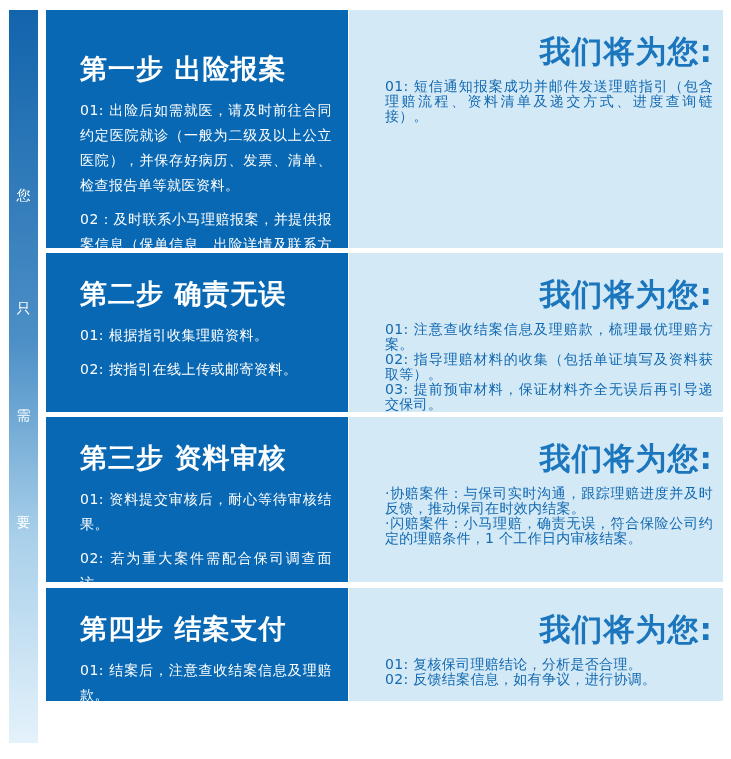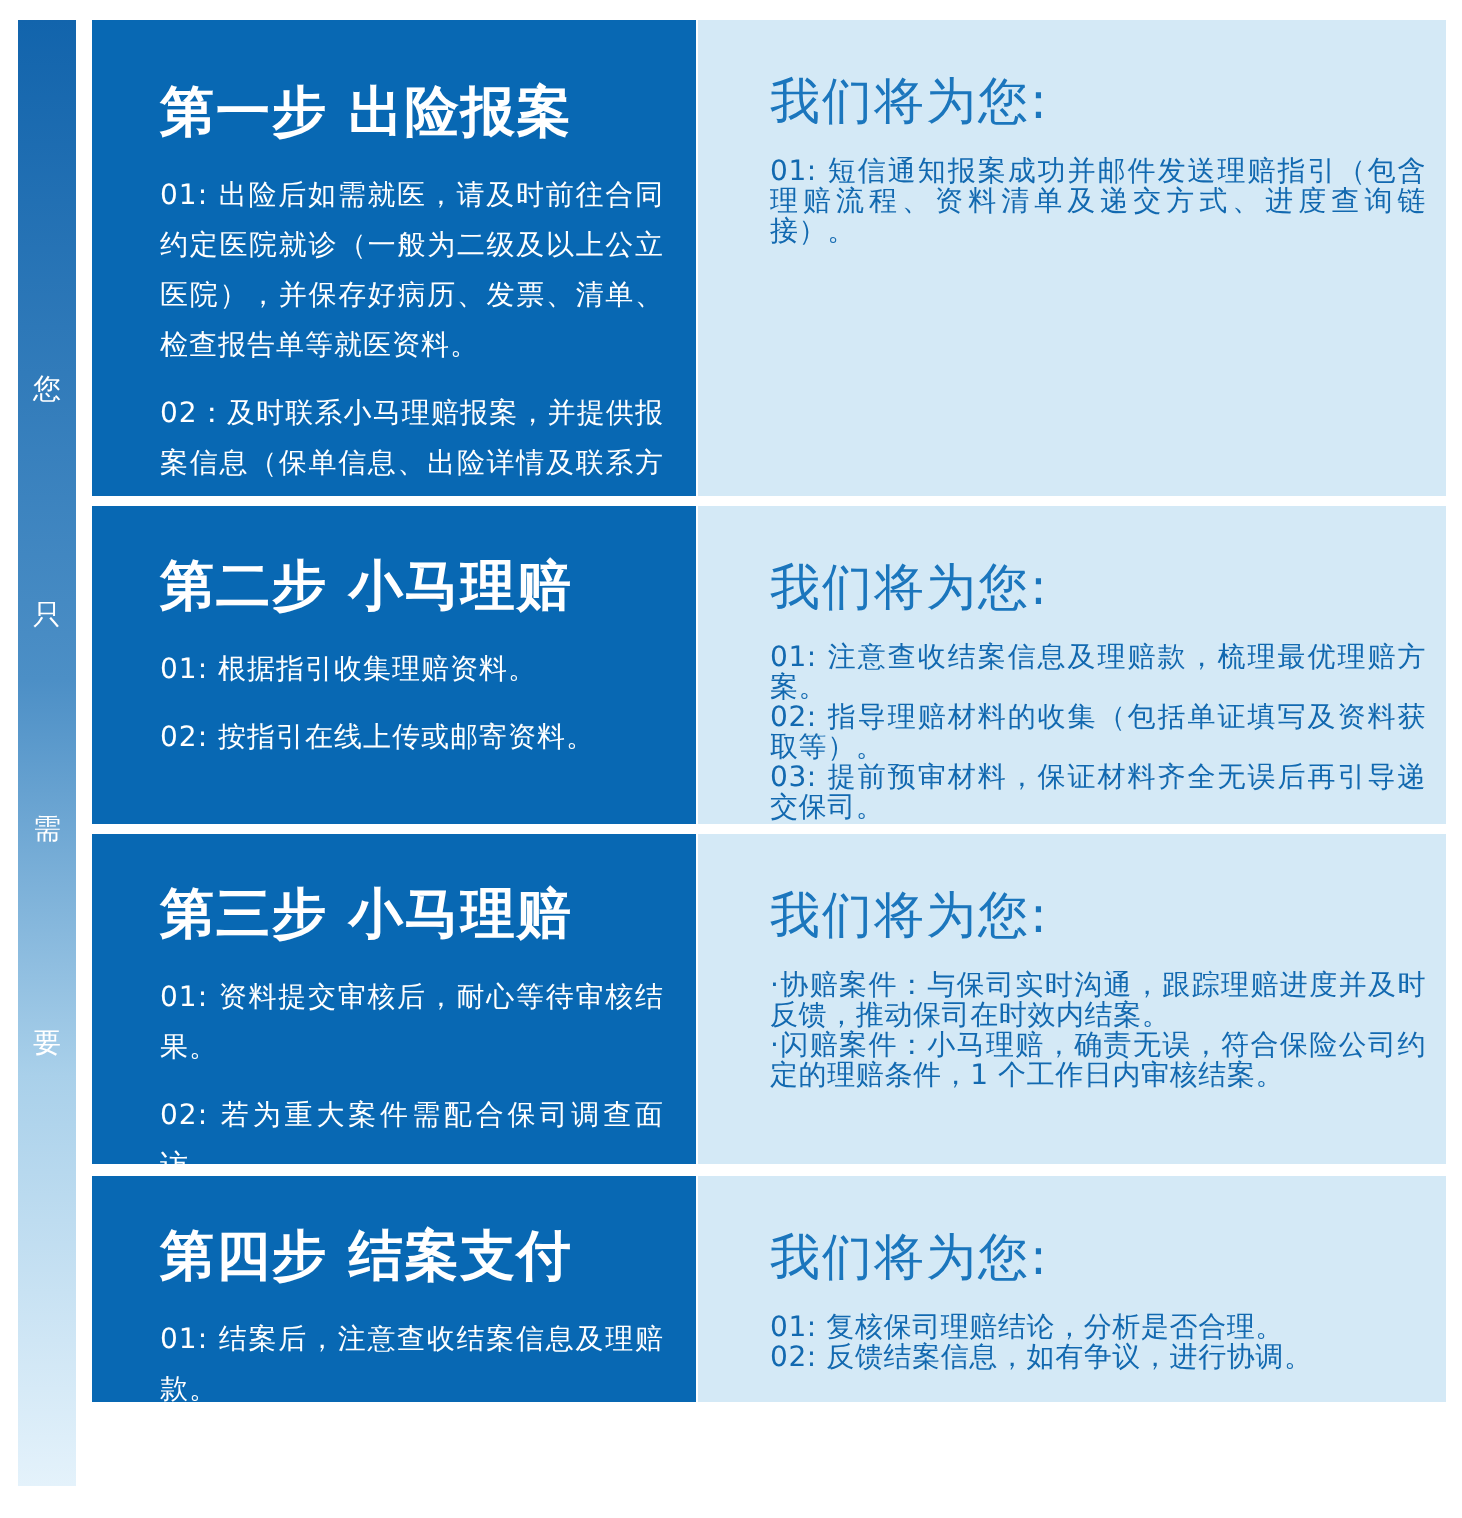--- a/index.html
+++ b/index.html
@@ -39,38 +39,38 @@
   }
   .card-right{
     position:absolute;left:349px;width:374px;
     background:var(--card-light);
     padding:26px 10px 0 36px;
   }
   .r1{top:10px;height:238px}
   .r2{top:253px;height:159px}
   .r3{top:417px;height:165px}
   .r4{top:588px;height:113px}
-  .card-left.r1{padding-top:30px}
+  .card-left.r1{padding-top:42px}
 
   .step-title{
     margin:0 0 12px 0;
     color:var(--step-text);
     font-size:27px;font-weight:bold;letter-spacing:1px;line-height:34px;
   }
   .step-item{
     margin:0;color:var(--step-text);
     font-size:14px;line-height:25px;letter-spacing:0.5px;
     text-align:justify;
   }
   .step-item + .step-item{margin-top:9px;}
 
   .we-title{
     margin:0 0 13px 0;
     color:var(--we-title);
-    font-size:25px;font-weight:normal;letter-spacing:1px;line-height:30px;
+    font-size:31px;font-weight:bold;letter-spacing:1px;line-height:30px;text-align:right;
   }
   .we-item{
     margin:0;color:var(--we-body);
     font-size:14px;line-height:15px;letter-spacing:0.3px;
     text-align:justify;
   }
 </style>
 </head>
 <body>
 
@@ -87,33 +87,33 @@
     <h2 class="step-title">第一步 出险报案</h2>
     <p class="step-item">01: 出险后如需就医，请及时前往合同约定医院就诊（一般为二级及以上公立医院），并保存好病历、发票、清单、检查报告单等就医资料。</p>
     <p class="step-item">02：及时联系小马理赔报案，并提供报案信息（保单信息、出险详情及联系方式等）。</p>
   </section>
   <section class="card-right r1">
     <h3 class="we-title">我们将为您:</h3>
     <p class="we-item">01: 短信通知报案成功并邮件发送理赔指引（包含理赔流程、资料清单及递交方式、进度查询链接）。</p>
   </section>
 
   <section class="card-left r2">
-    <h2 class="step-title">第二步 小马理赔</h2>
+    <h2 class="step-title">第二步 确责无误</h2>
     <p class="step-item">01: 根据指引收集理赔资料。</p>
     <p class="step-item">02: 按指引在线上传或邮寄资料。</p>
   </section>
   <section class="card-right r2">
     <h3 class="we-title">我们将为您:</h3>
     <p class="we-item">01: 注意查收结案信息及理赔款，梳理最优理赔方案。</p>
     <p class="we-item">02: 指导理赔材料的收集（包括单证填写及资料获取等）。</p>
     <p class="we-item">03: 提前预审材料，保证材料齐全无误后再引导递交保司。</p>
   </section>
 
   <section class="card-left r3">
-    <h2 class="step-title">第三步 小马理赔</h2>
+    <h2 class="step-title">第三步 资料审核</h2>
     <p class="step-item">01: 资料提交审核后，耐心等待审核结果。</p>
     <p class="step-item">02: 若为重大案件需配合保司调查面访。</p>
   </section>
   <section class="card-right r3">
     <h3 class="we-title">我们将为您:</h3>
     <p class="we-item">·协赔案件：与保司实时沟通，跟踪理赔进度并及时反馈，推动保司在时效内结案。</p>
     <p class="we-item">·闪赔案件：小马理赔，确责无误，符合保险公司约定的理赔条件，1 个工作日内审核结案。</p>
   </section>
 
   <section class="card-left r4">

